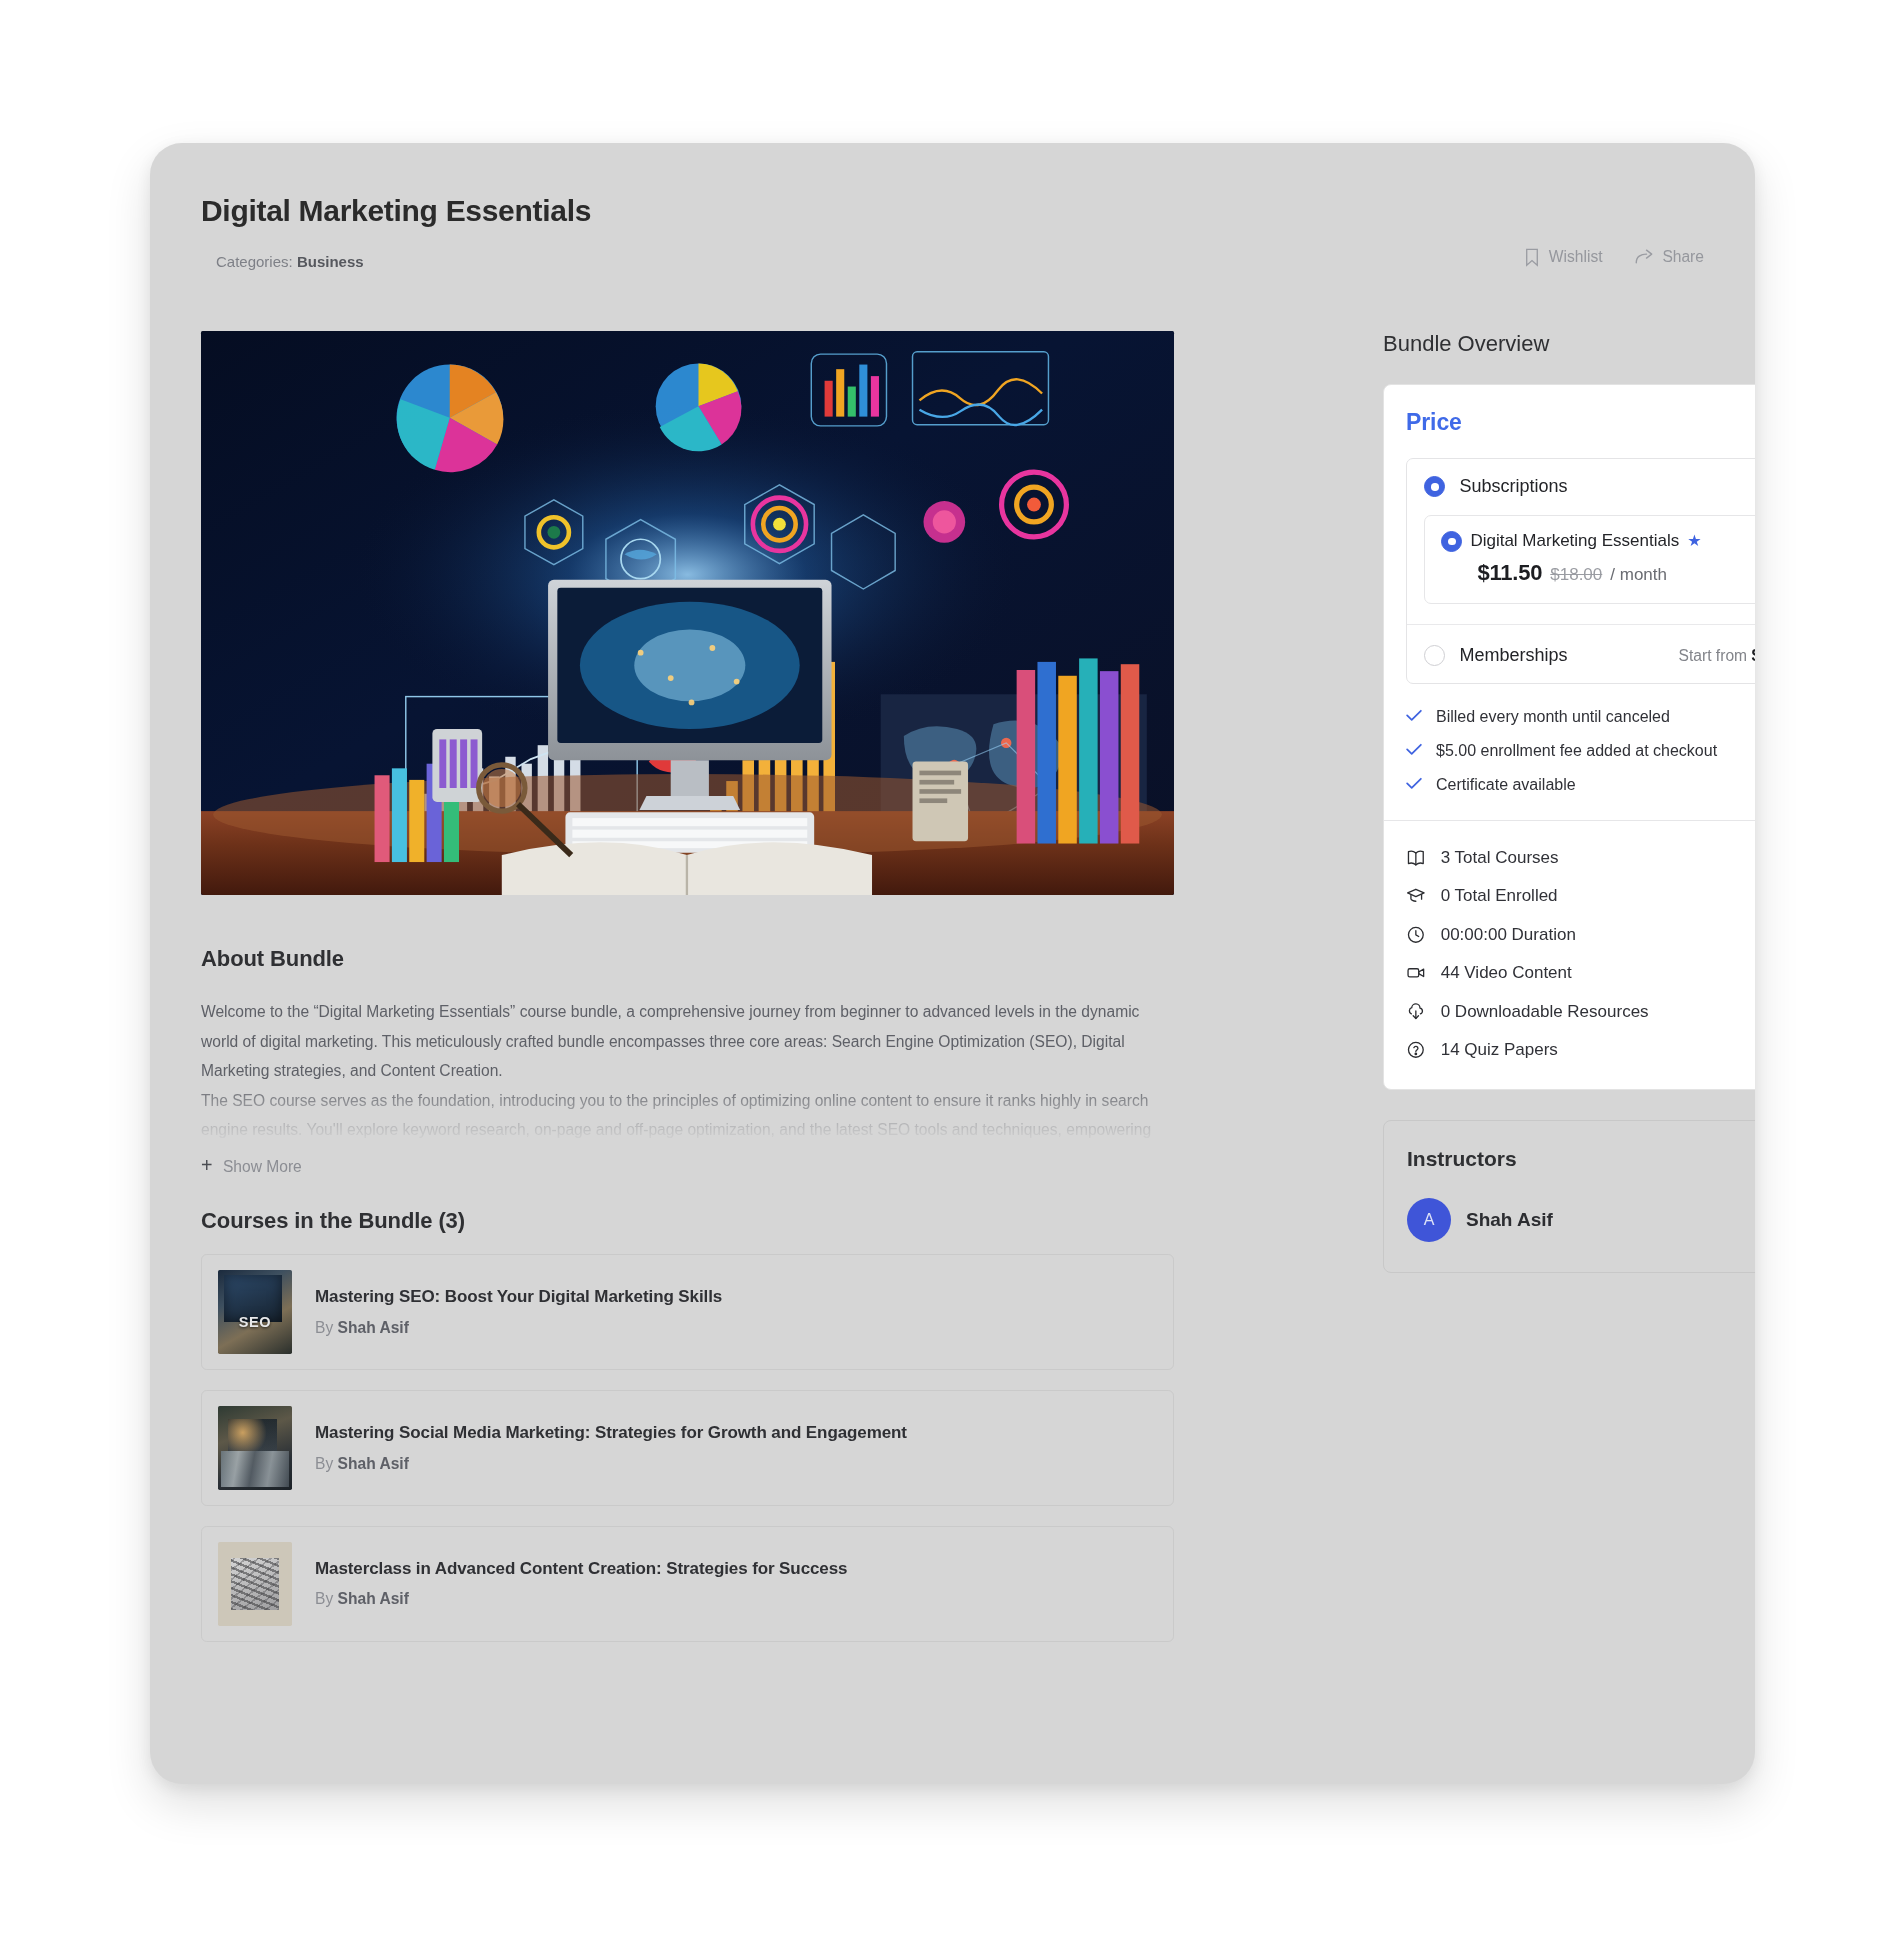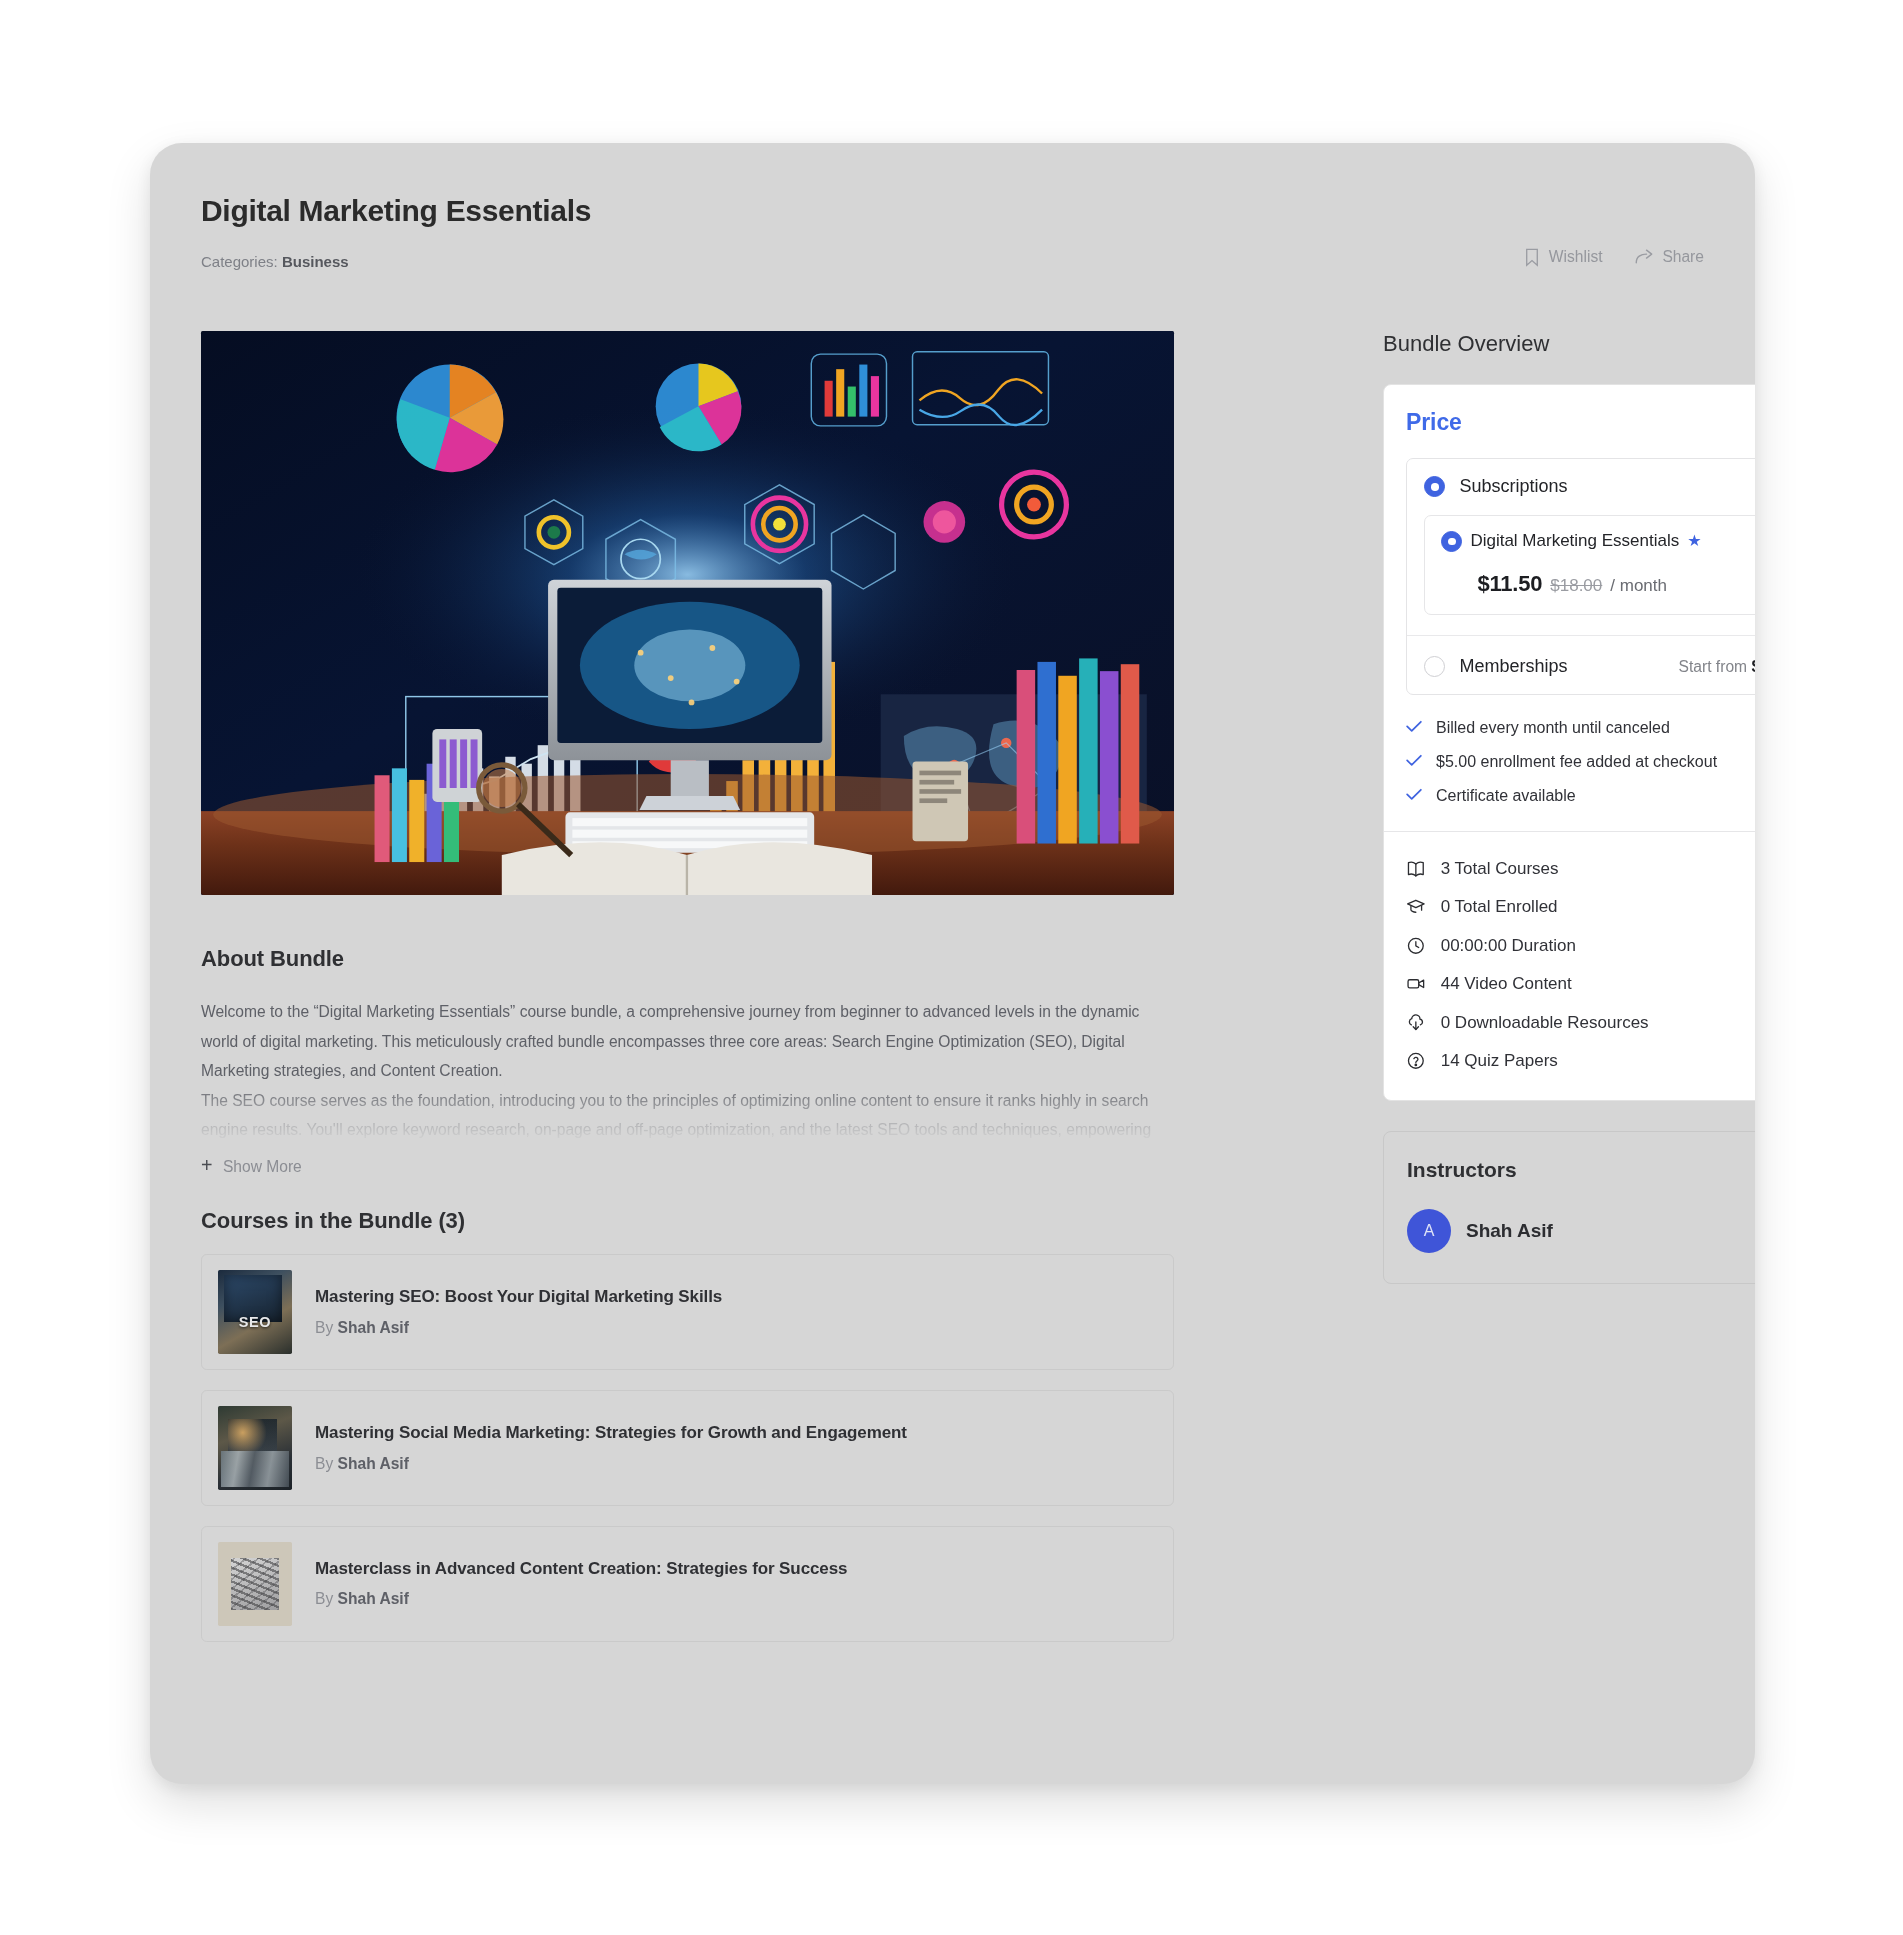--- a/index.html
+++ b/index.html
@@ -21,21 +21,21 @@
   }
   .inner { position: absolute; left: 0; top: 0; right: 0; bottom: 0; }
 
   
   .page-title {
     position: absolute; left: 51px; top: 51px;
     font-size: 30px; font-weight: 700; color: #2b2b2b;
     letter-spacing: -0.3px;
   }
   .cat-row {
-    position: absolute; left: 51px; top: 110px;
+    position: absolute; left: 66px; top: 110px;
     font-size: 15px; color: #7e8087;
   }
   .cat-row .cat-val { color: #56585e; font-weight: 600; }
   .head-actions {
     position: absolute; right: 51px; top: 105px;
     display: flex; align-items: center; gap: 32px;
   }
   .head-action {
     display: flex; align-items: center; gap: 9.3px;
     font-size: 15.6px; color: #95979d; cursor: pointer;
@@ -168,21 +168,21 @@
   }
   .radio-label { font-size: 18px; color: #232428; }
   .sub-box {
     margin-top: 17.4px;
     border: 1.2px solid #e6e6e8;
     border-radius: 7px;
     padding: 15px 16px 17.4px 16px;
   }
   .sub-title { font-size: 17px; color: #242529; display: flex; align-items: center; gap: 8px; }
   .star { color: #3f63e0; font-size: 16px; line-height: 1; }
-  .sub-price { margin-top: 19px; padding-left: 36px; display: flex; align-items: baseline; gap: 8px; }
+  .sub-price { margin-top: 8px; padding-left: 36px; display: flex; align-items: baseline; gap: 8px; }
   .p-now { font-size: 22px; font-weight: 700; color: #1d1e22; letter-spacing: -0.2px; }
   .p-old { font-size: 17px; color: #9a9ca2; text-decoration: line-through; }
   .p-per { font-size: 17px; color: #6a6c72; }
   .mem-divider { height: 1.2px; background: #e9e9eb; margin: 0 -17.4px; }
   .mem-row {
     display: flex; align-items: center; justify-content: space-between;
     padding-top: 19.7px;
   }
   .mem-right { font-size: 15.6px; color: #82848a; }
   .mem-right b { color: #1e1f23; font-size: 17.4px; font-weight: 700; }

